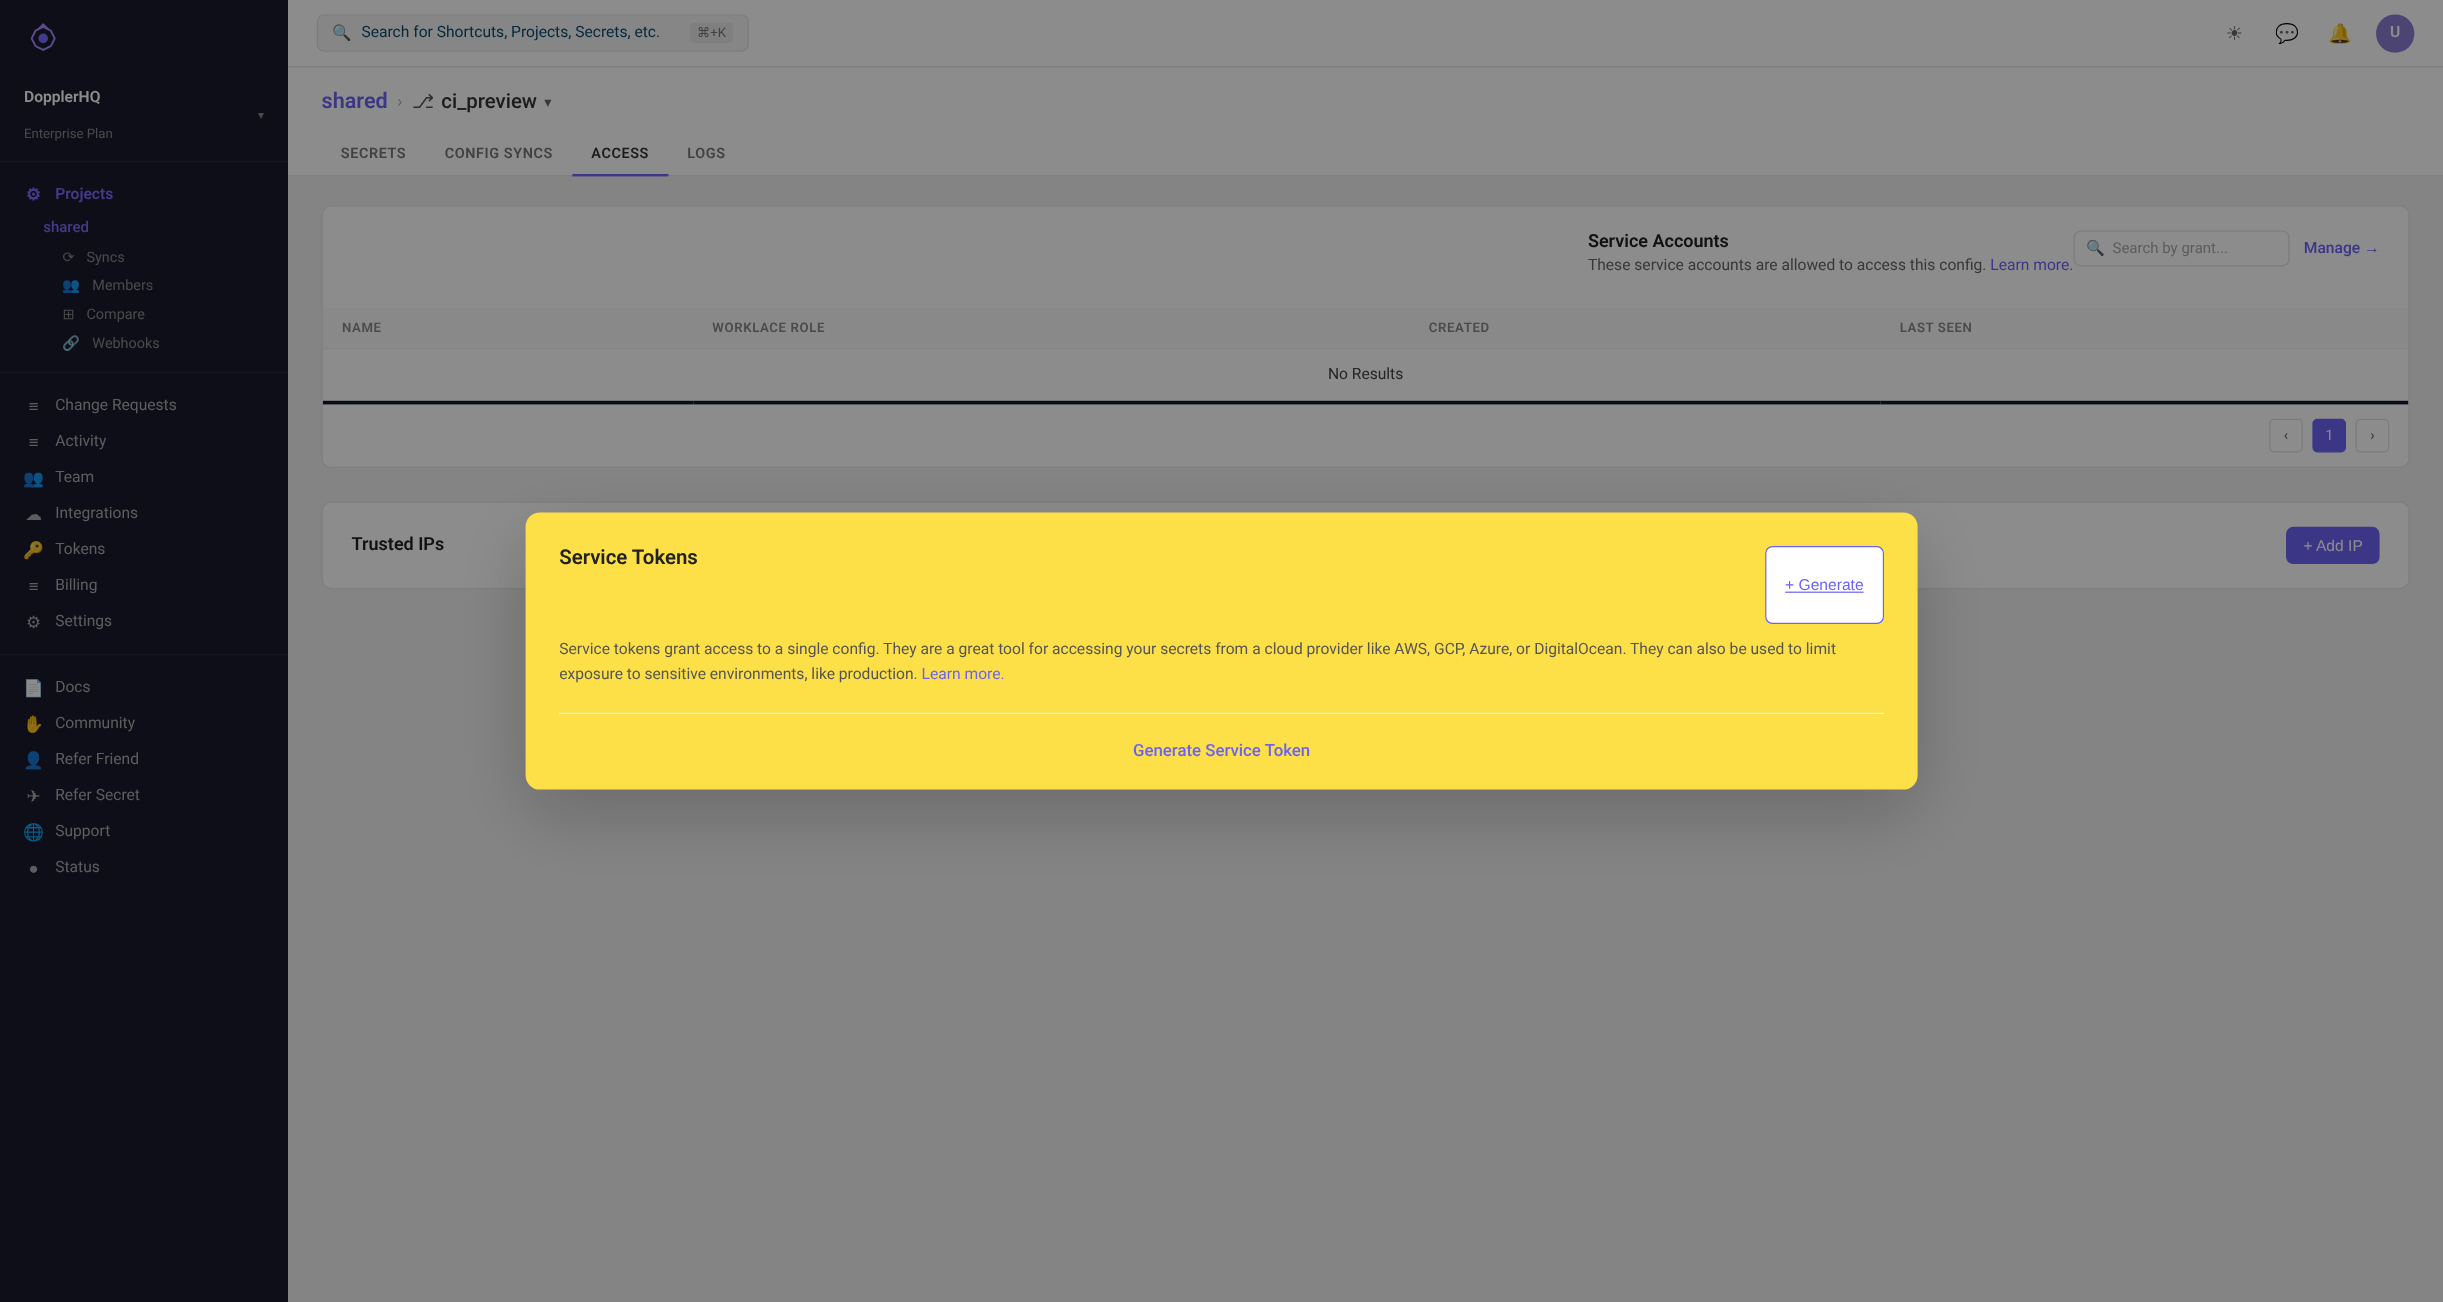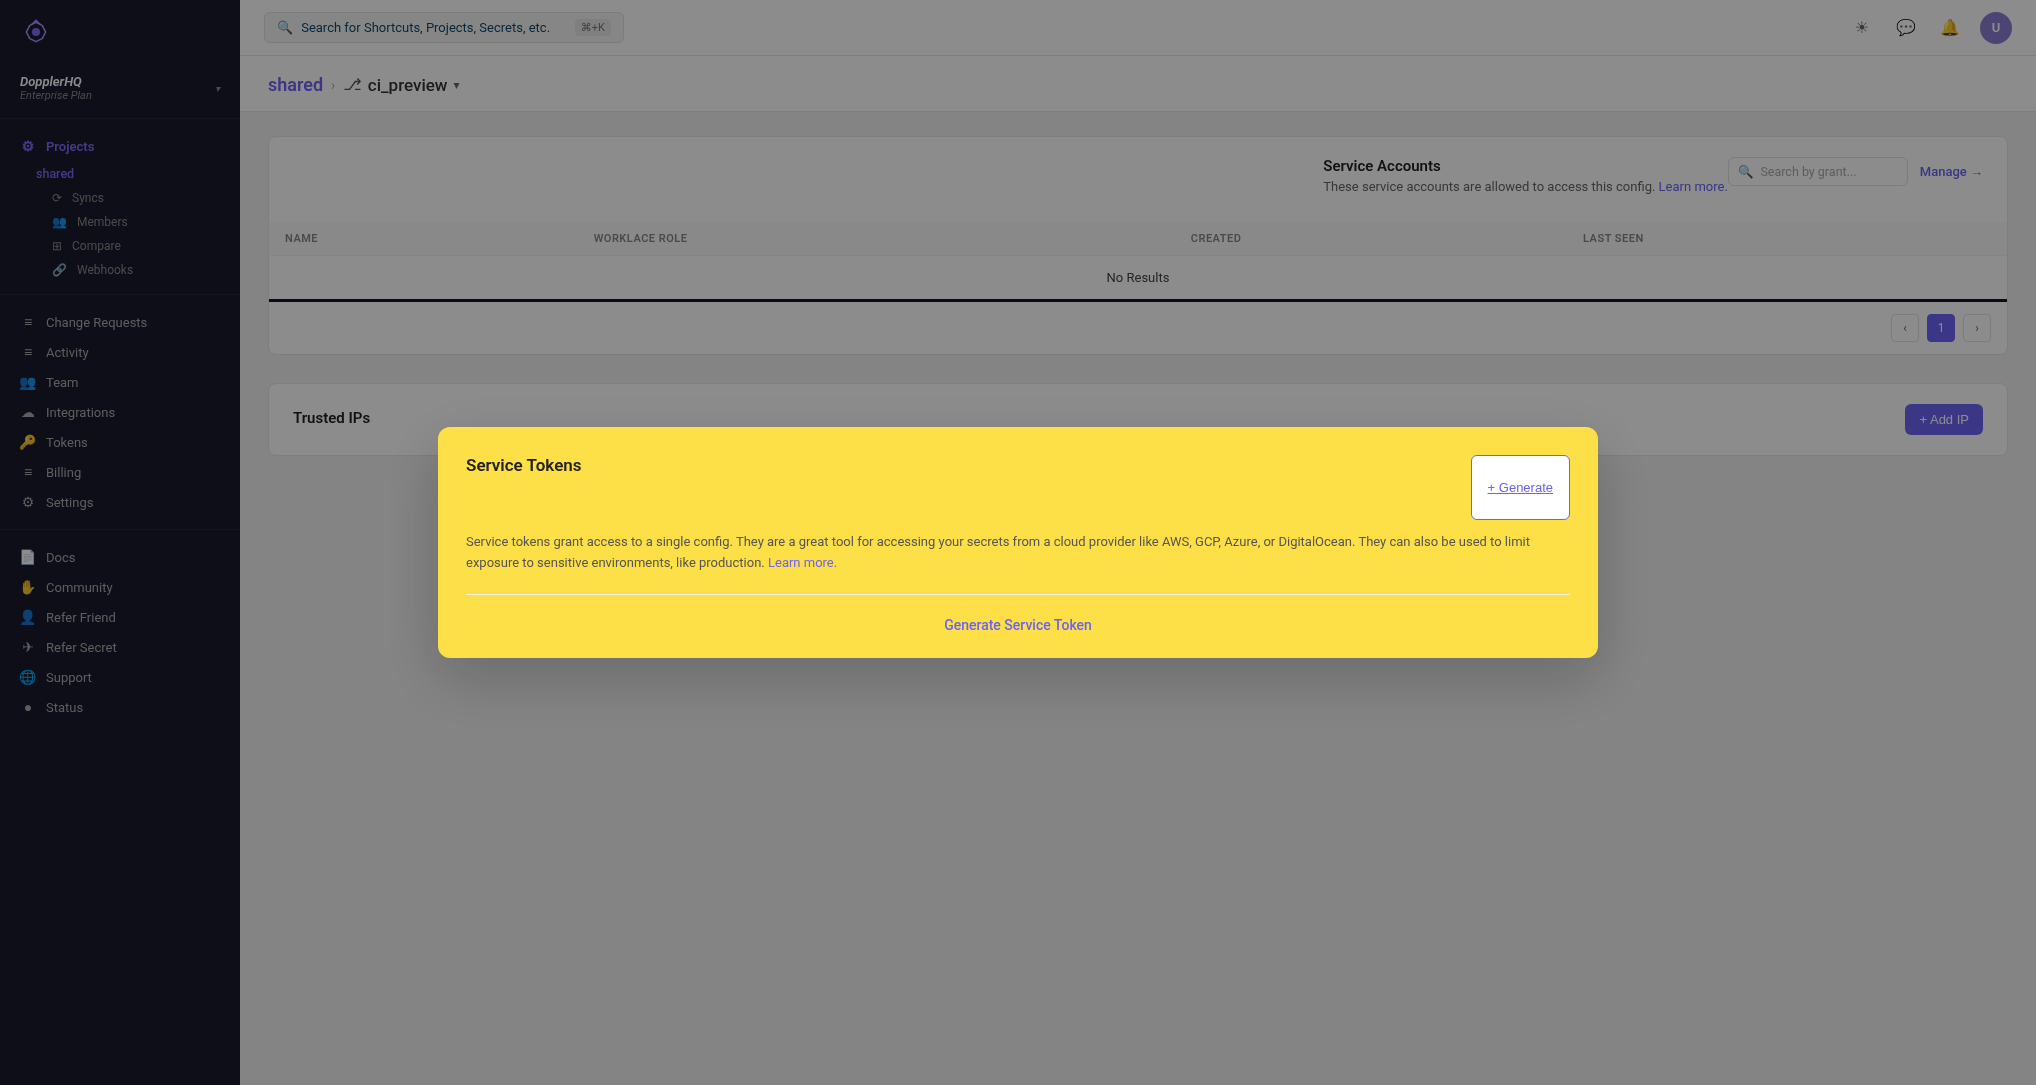--- a/index.html
+++ b/index.html
@@ -27,24 +27,23 @@
       width: 32px;
       height: 32px;
     }
     .sidebar-org {
       padding: 10px 20px 16px;
       display: flex;
       align-items: center;
       justify-content: space-between;
       border-bottom: 1px solid rgba(255,255,255,0.08);
       margin-bottom: 8px;
-      font-style: italic;
     }
     .org-name { font-size: 13px; font-weight: 600; color: #fff; }
-    .org-plan { font-size: 11px; color: #888; }
+    .org-plan { font-size: 11px; color: #888; margin-top: 16px; }
     .chevron-down { font-size: 10px; color: #888; }
 
     .sidebar-section { padding: 4px 0; }
     .sidebar-item {
       display: flex;
       align-items: center;
       gap: 10px;
       padding: 7px 20px;
       font-size: 13px;
       color: #aaa;
@@ -527,20 +526,26 @@
   <div class="content">
     <div class="page-header">
       <div class="breadcrumb">
         <span class="breadcrumb-shared">shared</span>
         <span class="breadcrumb-arrow">›</span>
         <div class="breadcrumb-project">
           <span class="branch-icon">⎇</span>
           <span>ci_preview</span>
           <span class="dropdown-arrow">▾</span>
         </div>
+      </div>
+      <div class="tabs">
+        <div class="tab">SECRETS</div>
+        <div class="tab">CONFIG SYNCS</div>
+        <div class="tab active">ACCESS</div>
+        <div class="tab">LOGS</div>
       </div>
     </div>
 
     <div class="page-body">
 
       <div class="card" style="margin-top: 0; background: #fff; border-radius: 8px; border: 1px solid #e5e5e5;">
         <div style="padding: 20px 24px 16px;">
           <div class="section-header">
             <div>
               <div class="section-title">Service Accounts</div>

